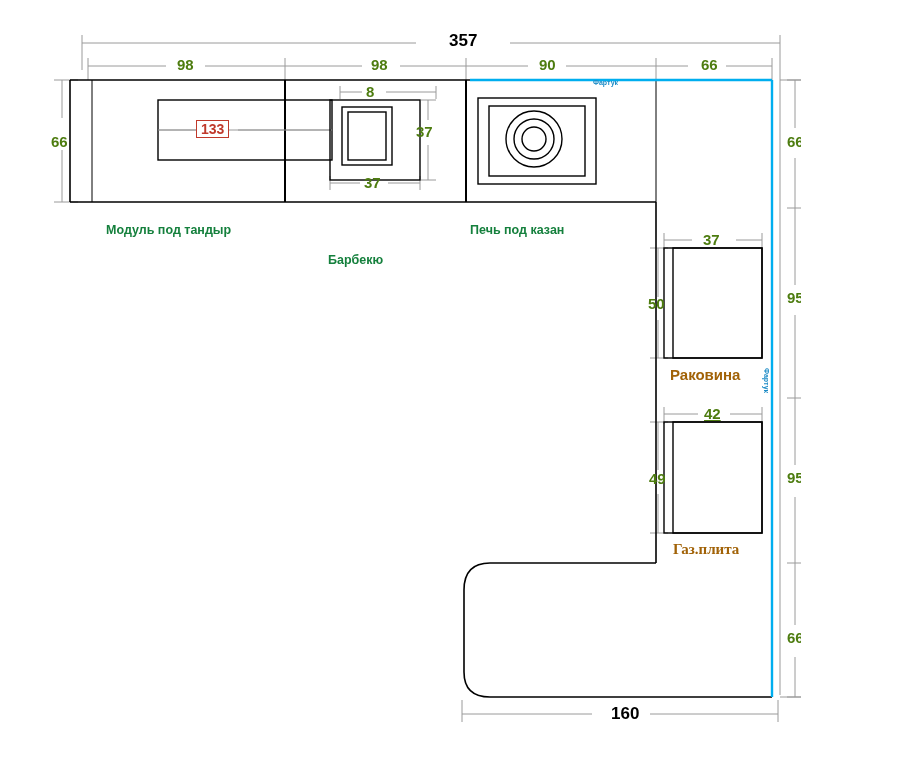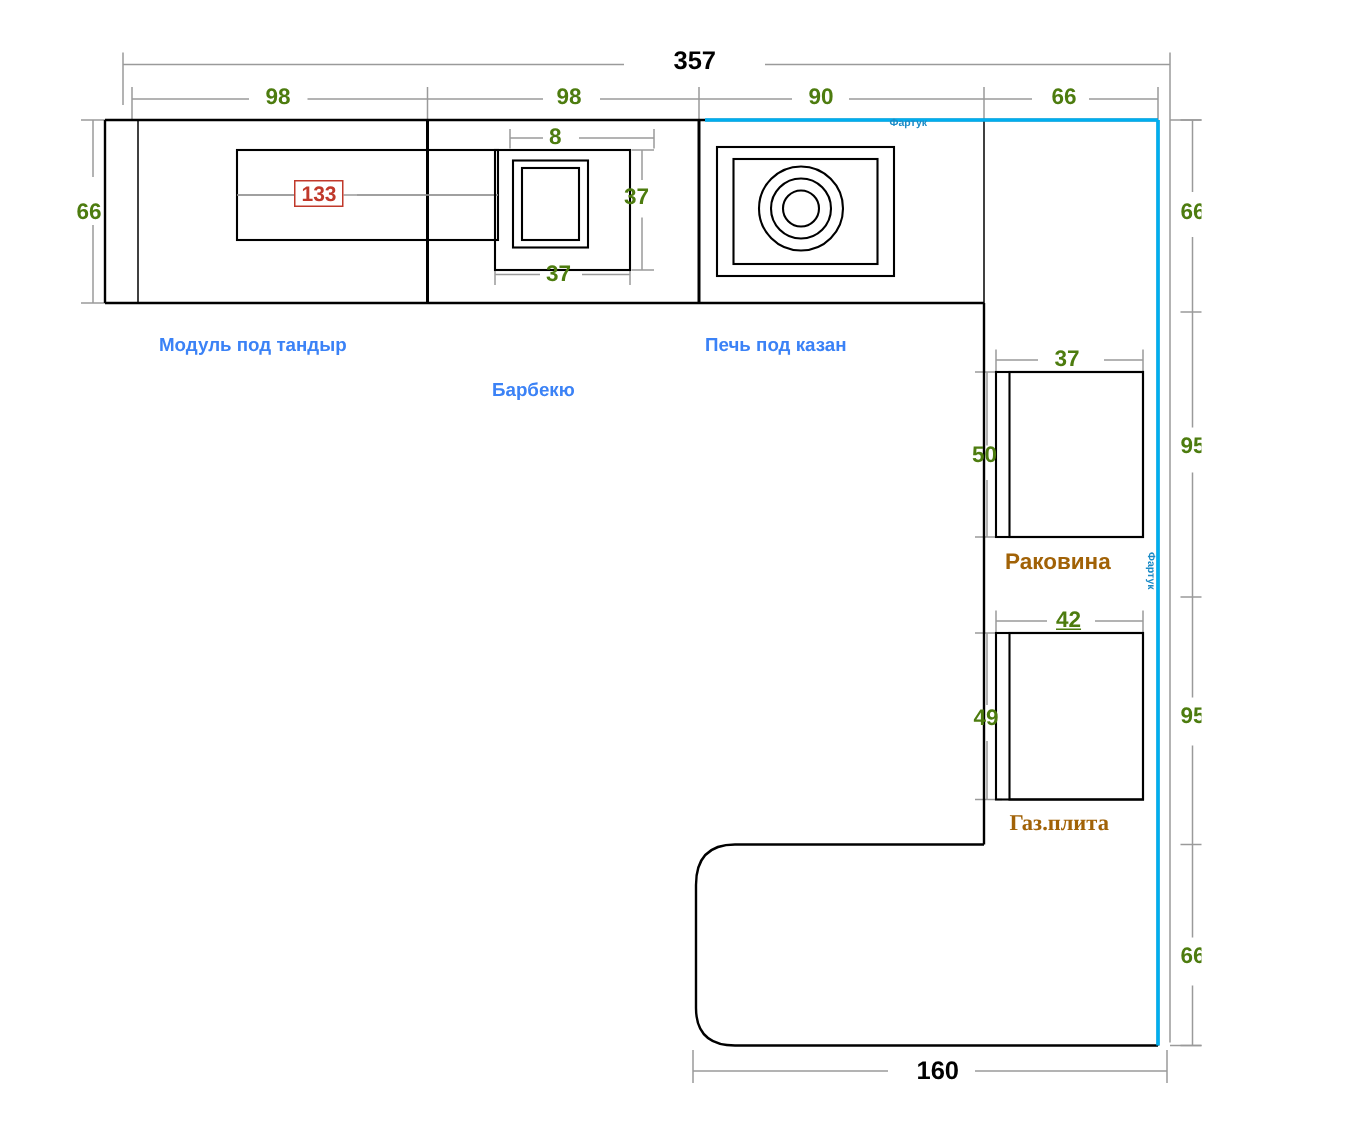--- a/index.html
+++ b/index.html
@@ -30,21 +30,21 @@
     color: #4d7c0f;
   }
   .dim-big {
     font-weight: bold;
     font-size: 17px;
     color: #000000;
   }
   .name {
     font-weight: bold;
     font-size: 12.5px;
-    color: #3b82f6;
+    color: #15803d;
   }
   .name-lg {
     font-weight: bold;
     font-size: 15px;
     color: #a16207;
   }
   .tiny {
     font-size: 7px;
     color: #1C8BC6;
     font-weight: bold;

